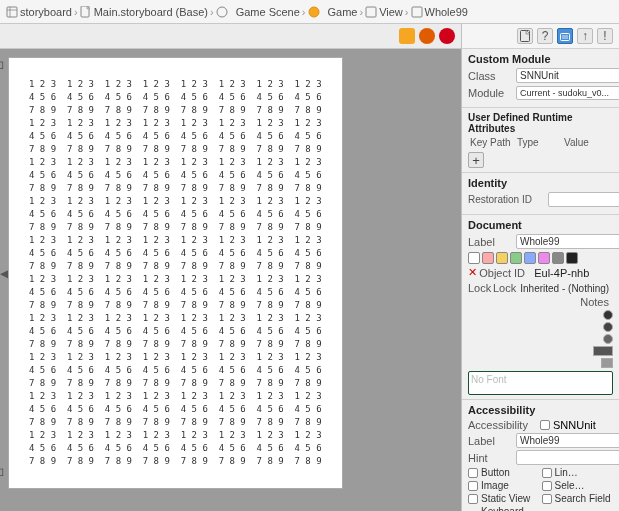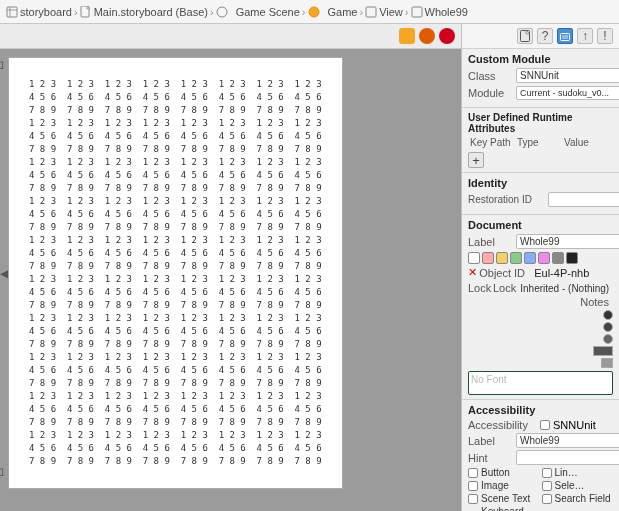--- a/index.html
+++ b/index.html
@@ -526,21 +526,21 @@
         <div class="trait-item">
           <div class="checkbox-fake"></div>
           <span>Image</span>
         </div>
         <div class="trait-item">
           <div class="checkbox-fake"></div>
           <span>Sele…</span>
         </div>
         <div class="trait-item">
           <div class="checkbox-fake"></div>
-          <span>Scene Text</span>
+          <span>Static View</span>
         </div>
         <div class="trait-item">
           <div class="checkbox-fake"></div>
           <span>Search Field</span>
         </div>
         <div class="trait-item">
           <div class="checkbox-fake"></div>
           <span>Keyboard Key</span>
         </div>
         <div class="trait-item">

